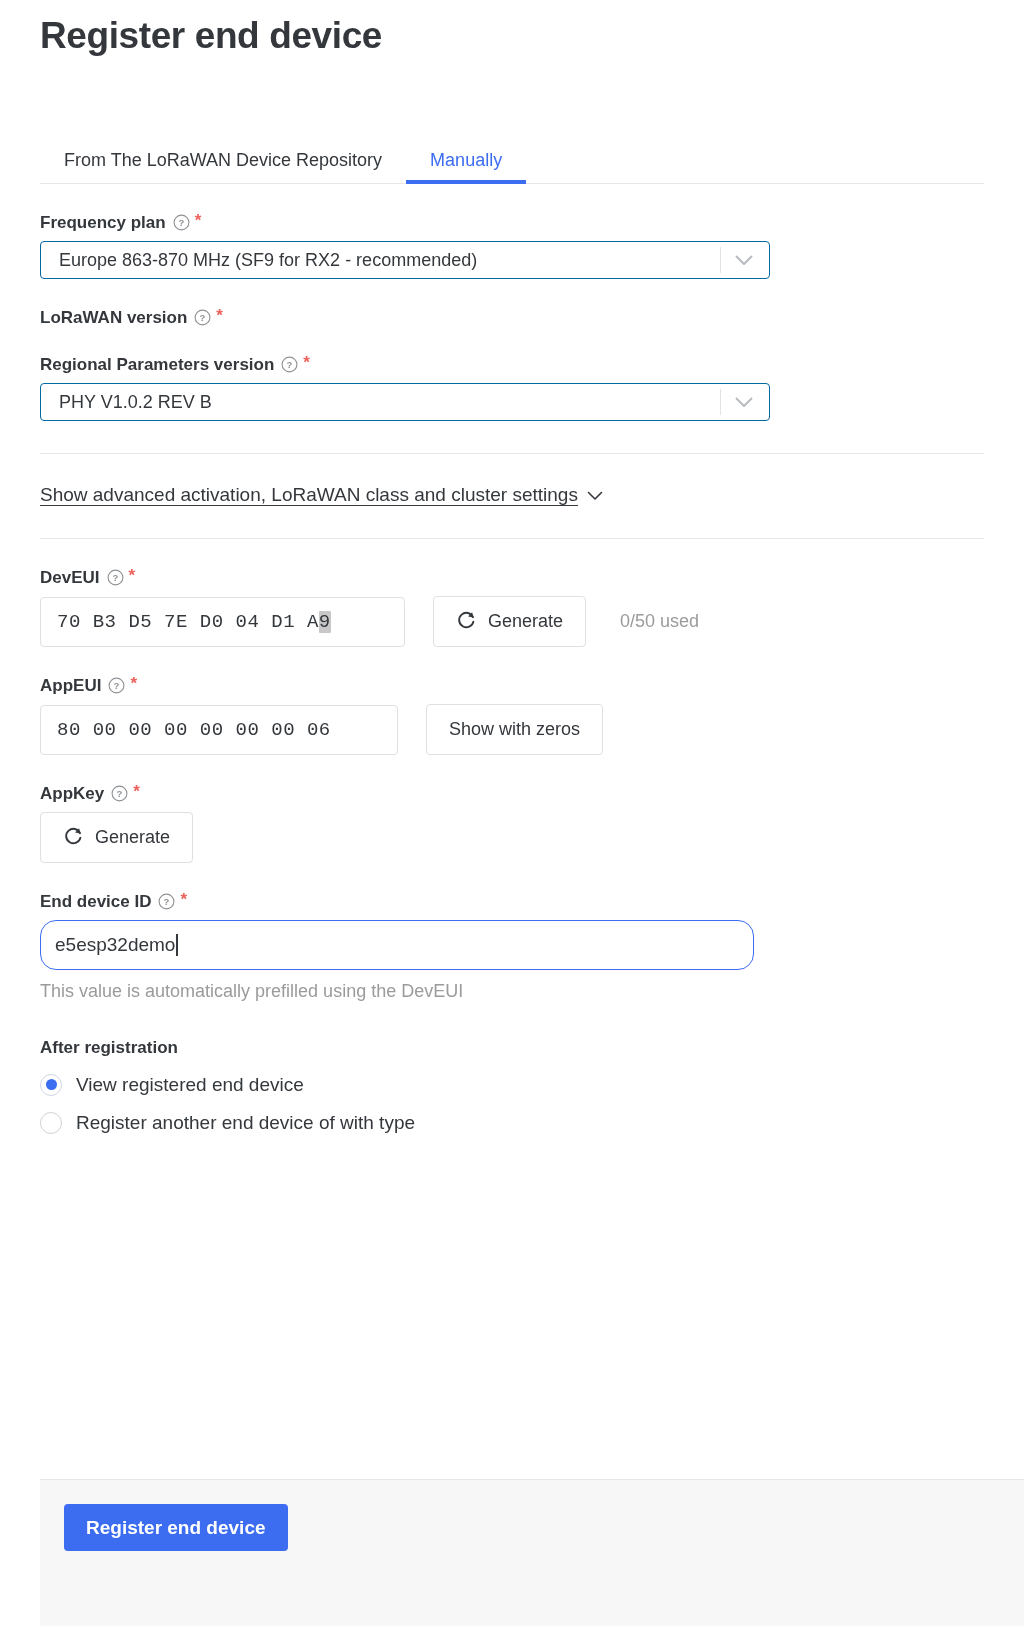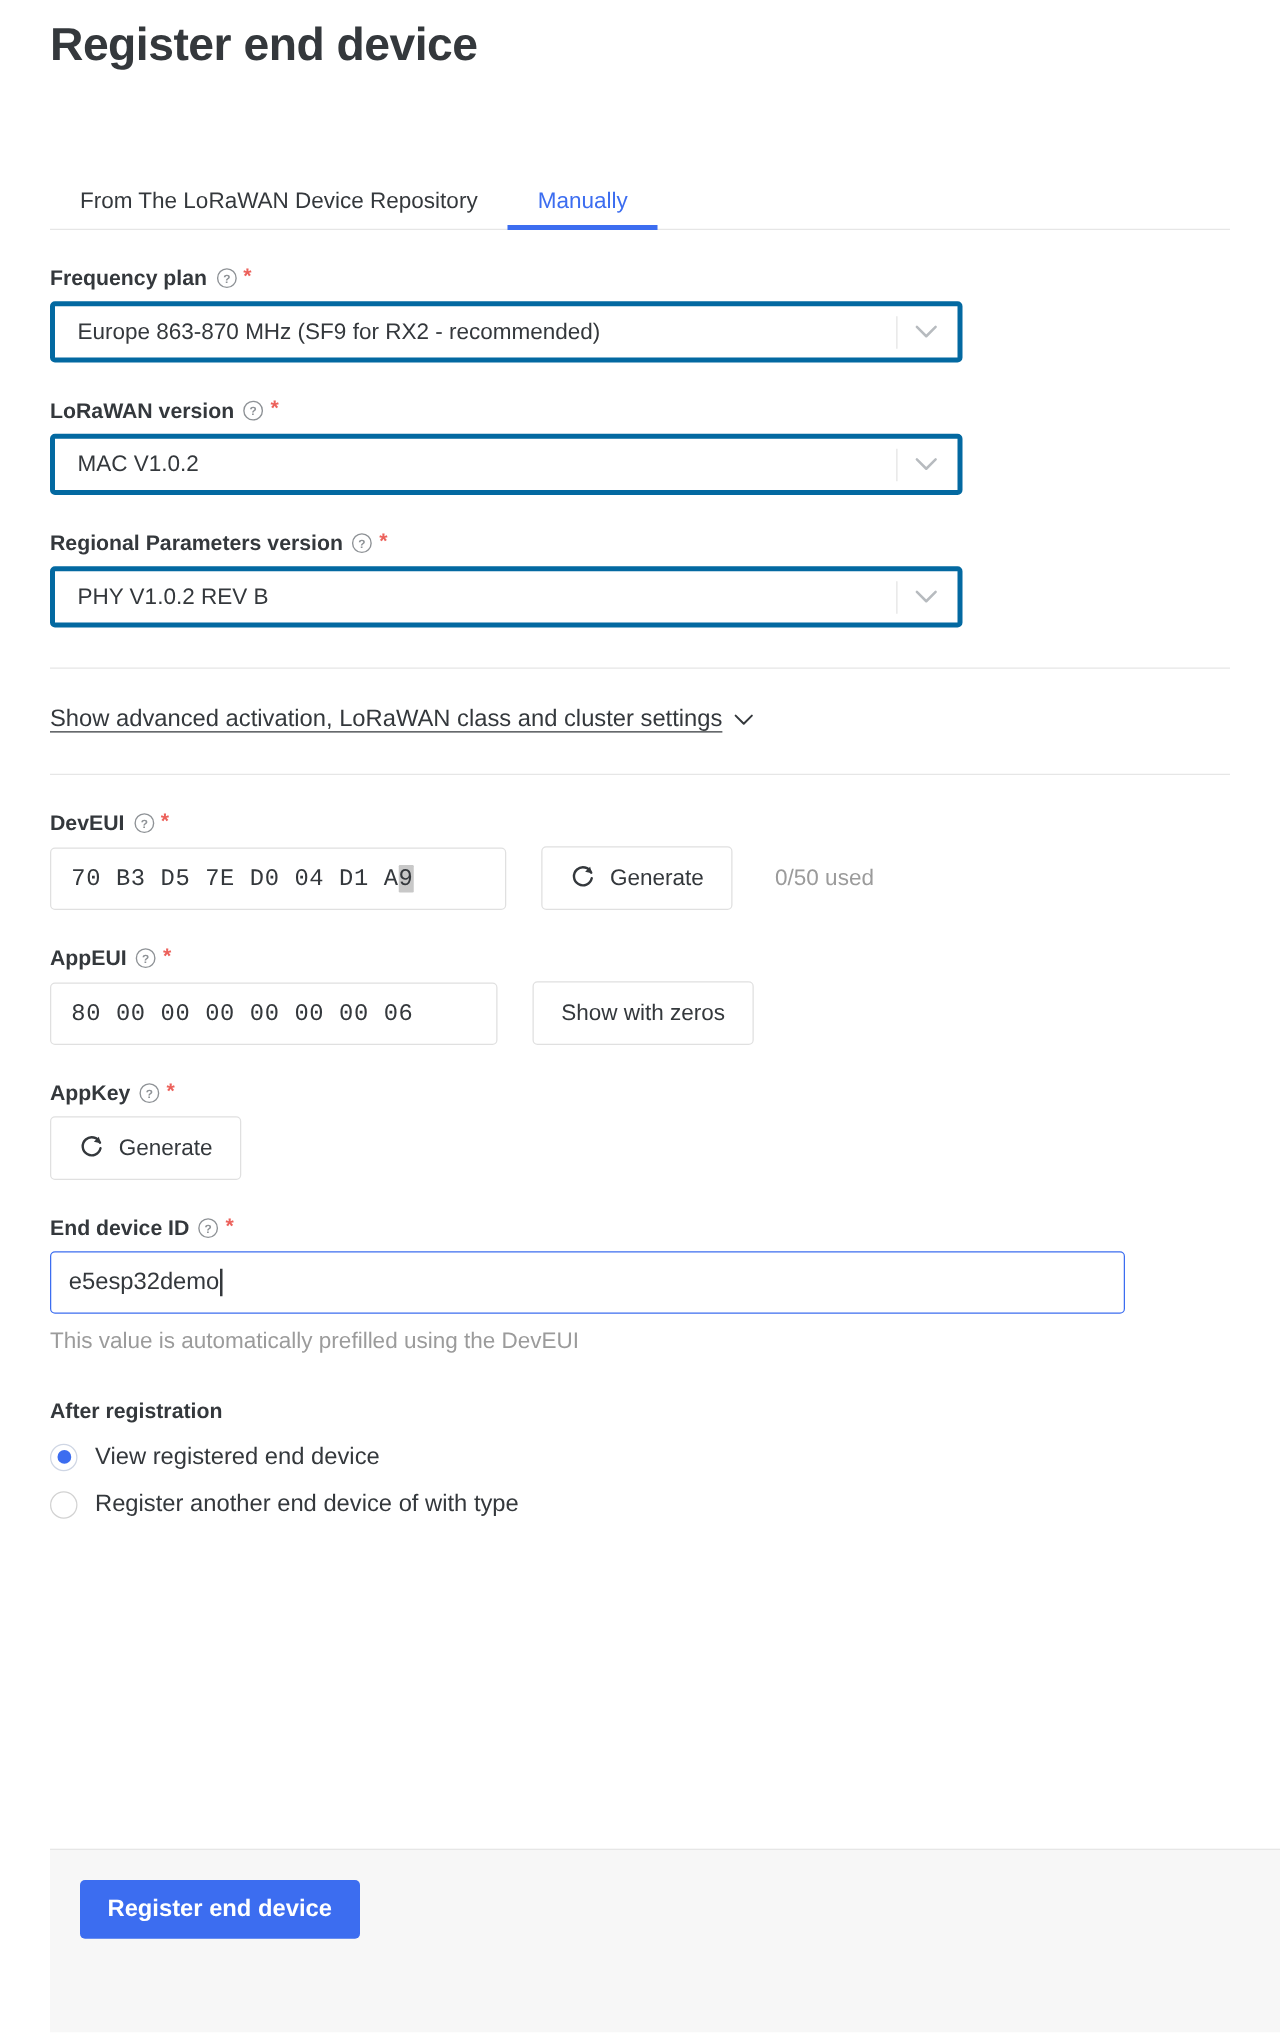--- a/index.html
+++ b/index.html
@@ -84,22 +84,22 @@
     font-size: 17px;
     margin-left: 5px;
     line-height: 1;
     align-self: flex-start;
     margin-top: -2px;
   }
 
   
   .select {
     width: 730px;
-    height: 49px;
-    border: 4px solid #0369a1;
+    height: 38px;
+    border: 1px solid #0369a1;
     border-radius: 4px;
     background: #fff;
     display: flex;
     align-items: center;
     justify-content: space-between;
     padding: 0 0 0 18px;
     cursor: pointer;
   }
   .select-value {
     font-size: 18px;
@@ -158,24 +158,24 @@
     cursor: pointer;
   }
   .used-text {
     font-size: 18px;
     color: #9b9b9b;
     margin-left: 6px;
   }
 
   
   .text-input {
-    width: 860px;
+    width: 714px;
     height: 50px;
     border: 1px solid #3c6df0;
-    border-radius: 4px;
+    border-radius: 16px;
     background: #fff;
     display: flex;
     align-items: center;
     padding: 0 14px;
     font-size: 19px;
     color: #34383c;
     cursor: text;
   }
   .caret {
     display: inline-block;
@@ -318,30 +318,20 @@
   <div class="field">
     <div class="field-label">
       <span>LoRaWAN version</span>
       <span class="help-icon">
         <svg width="17" height="17" viewBox="0 0 17 17">
             <circle cx="8.5" cy="8.5" r="7.4" fill="none" stroke="#8e9296" stroke-width="1.1"></circle>
             <text x="8.5" y="12.2" font-size="9.5" font-family="Liberation Sans, sans-serif" fill="#8e9296" text-anchor="middle">?</text>
           </svg>
       </span>
       <span class="req">*</span>
-    </div>
-    <div class="select">
-      <span class="select-value">MAC V1.0.2</span>
-      <span class="select-arrow-wrap">
-        <span>
-          <svg class="chev" width="18" height="11" viewBox="0 0 18 11">
-              <path d="M1.5 1.5 L9 9 L16.5 1.5" fill="none" stroke="#b7bbbf" stroke-width="2" stroke-linecap="round" stroke-linejoin="round"></path>
-            </svg>
-        </span>
-      </span>
     </div>
   </div>
 
   
   <div class="field">
     <div class="field-label">
       <span>Regional Parameters version</span>
       <span class="help-icon">
         <svg width="17" height="17" viewBox="0 0 17 17">
             <circle cx="8.5" cy="8.5" r="7.4" fill="none" stroke="#8e9296" stroke-width="1.1"></circle>

